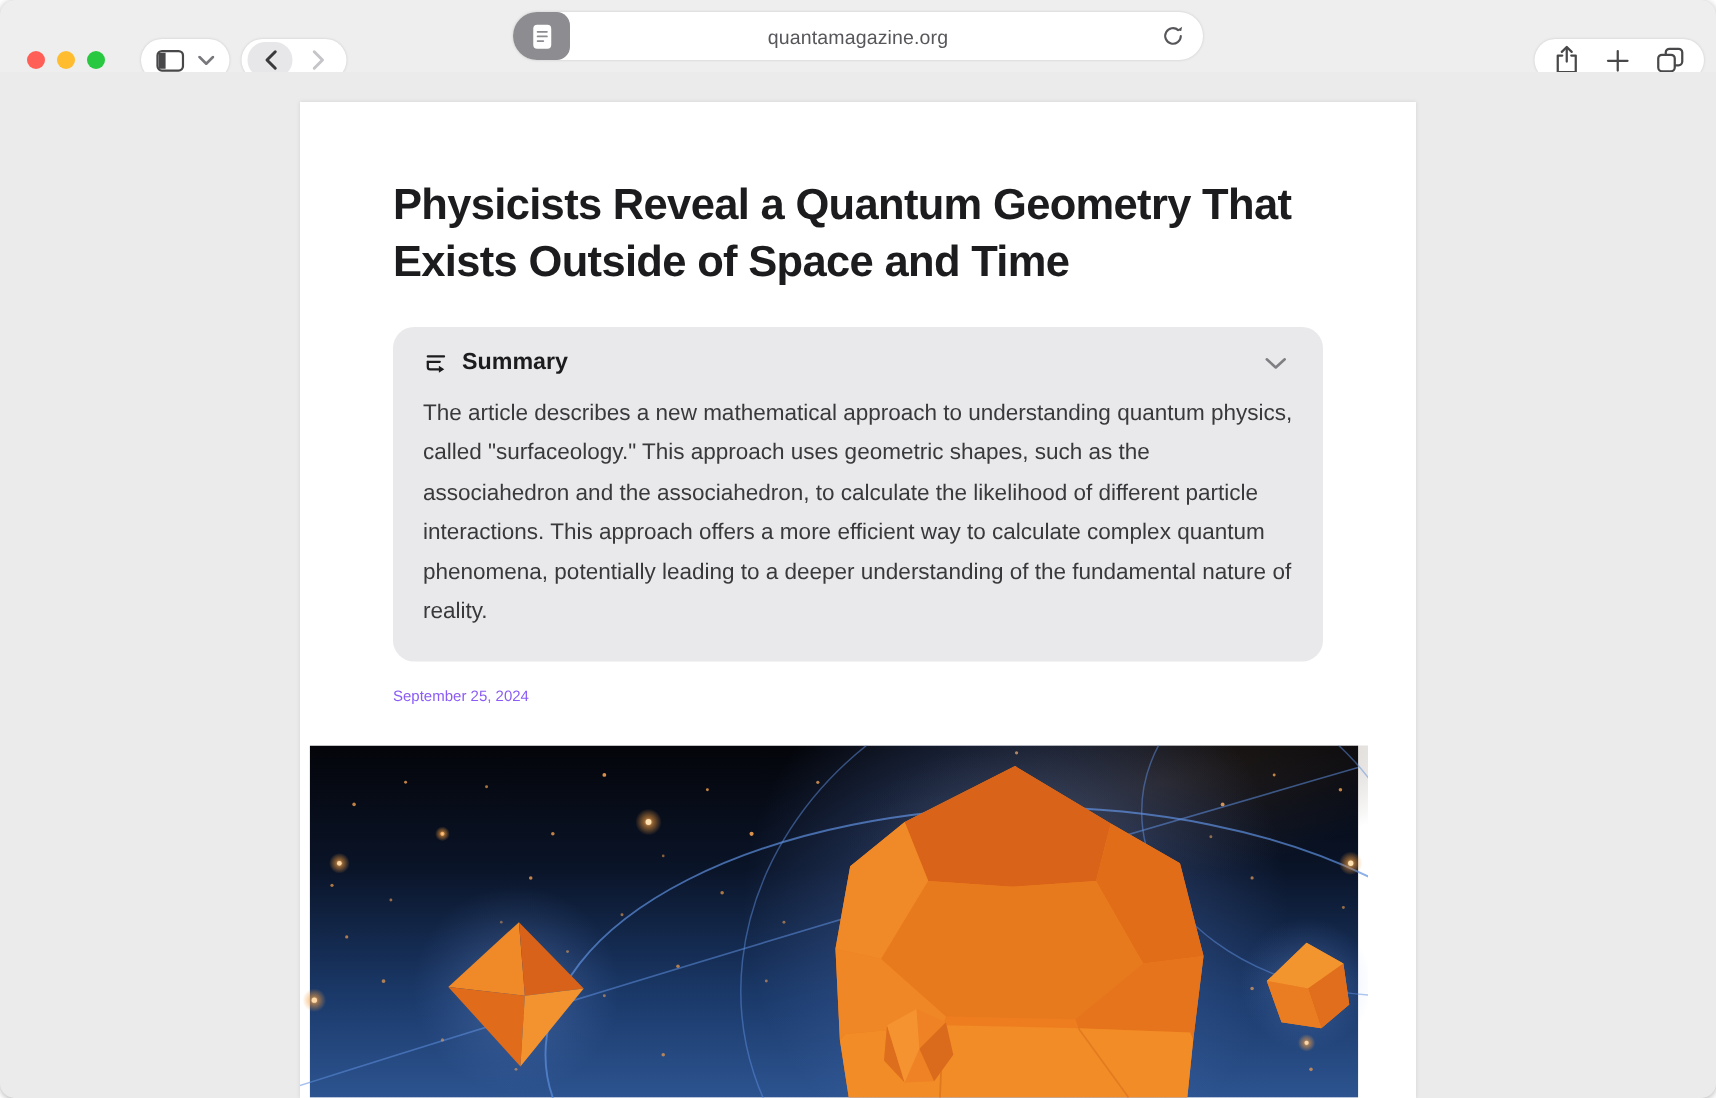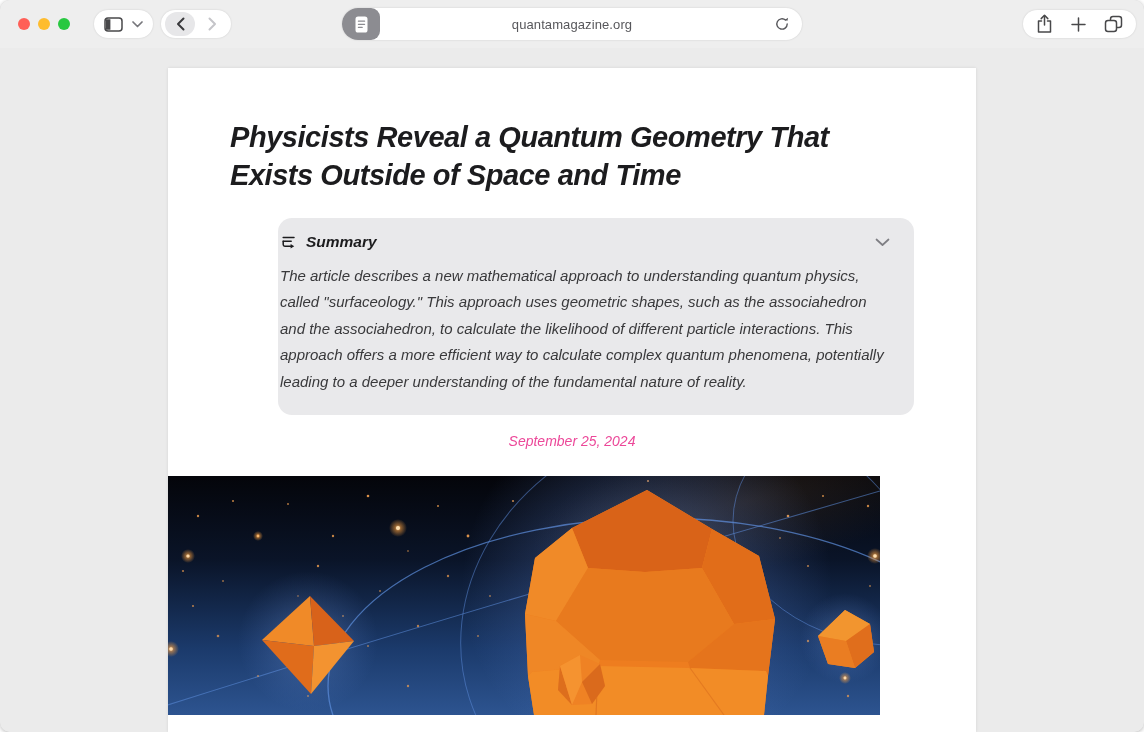--- a/index.html
+++ b/index.html
@@ -1,42 +1,42 @@
 <!DOCTYPE html>
 <html><head>
 <meta charset="utf-8">
 <style>
   html,body{margin:0;padding:0;background:#ffffff;font-family:"Liberation Sans",sans-serif;-webkit-font-smoothing:antialiased;}
   .window{position:relative;width:1144px;height:732px;border-radius:10px;overflow:hidden;background:#ebebeb;box-shadow:0 1px 4px rgba(0,0,0,.28), inset 0 0 0 0.5px rgba(0,0,0,.06);}
   
-  .toolbar{position:relative;height:48px;display:flex;align-items:center;padding:0 8px 0 18px;background:#eeeeee;}
+  .toolbar{position:relative;height:48px;display:flex;align-items:center;padding:16px 8px 0 18px;background:#eeeeee;}
   .traffic{display:flex;gap:8px;align-items:center;margin-right:24px;}
   .tl{width:12px;height:12px;border-radius:50%;}
   .pill{background:#ffffff;border-radius:15px;height:28px;display:flex;align-items:center;box-shadow:0 0 2px rgba(0,0,0,.15);}
   .pill.sidebar-pill{padding:0 10px;gap:9px;}
   .pill.nav-pill{margin-left:8px;padding:0 4px;gap:2px;}
   .nav-btn{width:30px;height:24px;display:flex;align-items:center;justify-content:center;border-radius:50%;}
   .nav-btn.back{background:#e7e7e9;border-radius:12px;}
   .addressbar{position:absolute;left:50%;top:8px;transform:translateX(-50%);width:460px;height:32px;background:#ffffff;border-radius:16px;box-shadow:0 0 2px rgba(0,0,0,.15);display:flex;align-items:center;}
   .reader-badge{width:38px;height:32px;background:#8c8c91;border-radius:16px 9px 9px 16px;display:flex;align-items:center;justify-content:center;flex:0 0 auto;}
   .url-text{position:absolute;left:0;right:0;text-align:center;font-size:13px;color:#57575b;letter-spacing:.1px;pointer-events:none;}
   .reload{position:absolute;right:11px;top:7px;width:18px;height:18px;display:flex;align-items:center;justify-content:center;}
   .pill.right-pill{margin-left:auto;padding:0 13px;gap:17px;height:28px;}
   .tb-icon{display:flex;align-items:center;justify-content:center;}
   
   .content{position:absolute;top:48px;left:0;right:0;bottom:0;display:flex;justify-content:center;overflow:hidden;background:#ebebeb;}
-  .card{width:808px;margin-top:20px;background:#ffffff;box-shadow:0 0 3px rgba(0,0,0,.10);display:flex;flex-direction:column;font-style:italic;}
+  .card{width:744px;margin-top:20px;background:#ffffff;box-shadow:0 0 3px rgba(0,0,0,.10);display:flex;flex-direction:column;}
   .card-inner{padding:50px 62px 0 62px;}
   .article-title{margin:0 0 24px 0;font-size:29px;line-height:38px;font-weight:700;letter-spacing:-.45px;color:#1c1c1e;}
-  .summary-box{background:#e9e9eb;border-radius:14px;padding:15px 20px 20px 2px;margin-left:48px;}
+  .summary-box{background:#e9e9eb;border-radius:14px;padding:15px 20px 20px 20px;}
   .summary-head{display:flex;align-items:center;gap:9px;margin-bottom:12px;}
   .summary-label{font-size:15.5px;font-weight:700;color:#1c1c1e;}
   .summary-chevron{margin-left:auto;display:flex;align-items:center;padding-right:4px;}
   .summary-text{font-size:15px;line-height:26.4px;color:#39393b;margin:0;}
-  .article-date{margin-top:18px;font-size:14px;color:#ec4899;text-align:center;}
+  .article-date{margin-top:18px;font-size:10px;color:#8b5cf6;}
   .hero{margin-top:27px;display:block;width:712px;height:239px;}
 </style>
 </head>
 <body>
 
 <div class="window">
 
   <div class="toolbar">
     <div class="traffic">
       <span class="tl" style="background:#ff5f57"></span>

